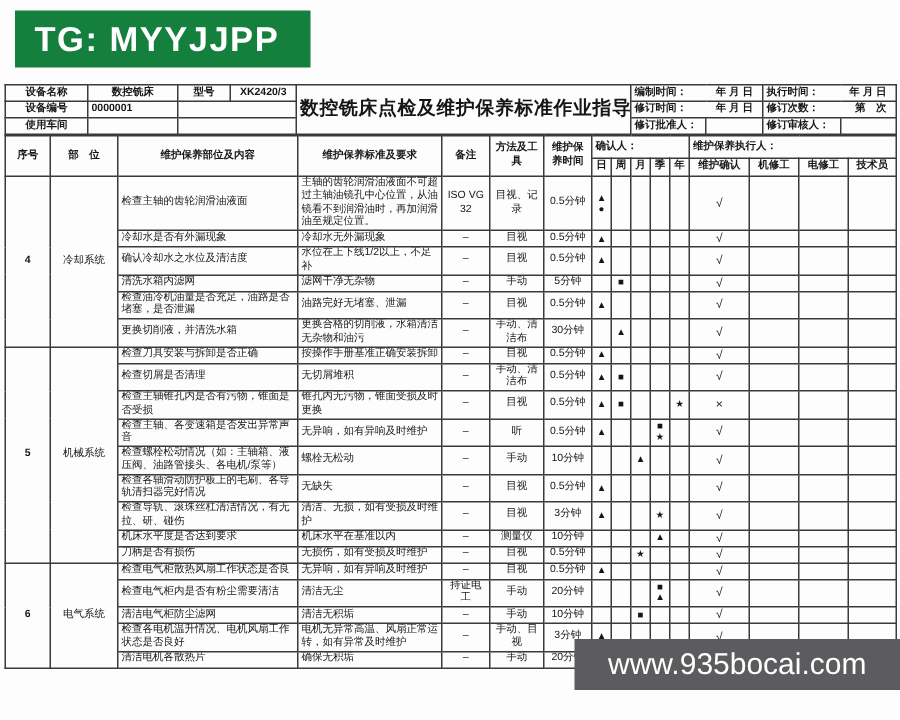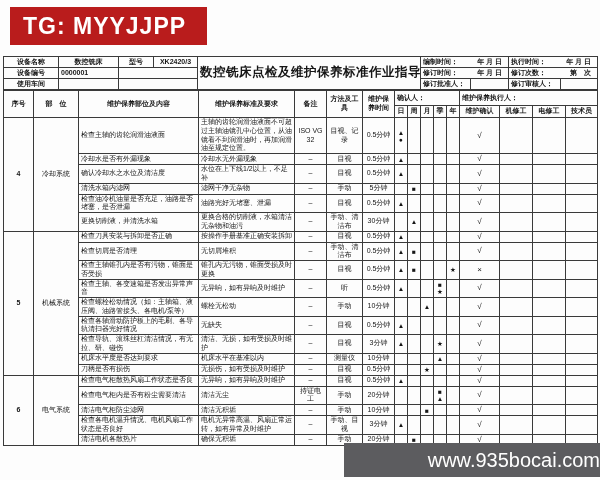--- a/index.html
+++ b/index.html
@@ -1,22 +1,22 @@
 <!DOCTYPE html>
 <html><head>
 <meta charset="utf-8">
 <style>
   html,body{margin:0;padding:0}
   body{width:600px;height:480px;background:#fdfdfd;position:relative;overflow:hidden;
        font-family:"Liberation Sans",sans-serif;color:#161616}
-  .wm-top{position:absolute;left:10px;top:7px;width:197px;height:38px;background:#b91c1c;
+  .wm-top{position:absolute;left:10px;top:7px;width:197px;height:38px;background:#15803d;
           color:#fff;font-size:23px;line-height:38px;padding-left:13px;box-sizing:border-box;
           font-weight:bold;letter-spacing:1px}
-  .wm-bottom{position:absolute;right:0;bottom:3px;width:256px;height:34px;background:#5c5c5f;
-          color:#fff;font-size:20px;line-height:34px;text-align:right}
+  .wm-bottom{position:absolute;right:0;bottom:20px;width:217px;height:34px;background:#5c5c5f;
+          color:#fff;font-size:20px;line-height:34px;text-align:center}
   .doc{position:absolute;left:3px;top:56px;width:594px}
   table{border-collapse:collapse;table-layout:fixed;width:594px}
   td,th{border:1px solid #3a3a3a;padding:0 2px;font-size:7px;line-height:1.25;
         vertical-align:middle;font-weight:normal;overflow:hidden;word-break:break-all}
   .c{text-align:center}.l{text-align:left}.bold{font-weight:bold}
   .meta td{height:10px;font-weight:bold;white-space:nowrap}
   .title{font-size:12.5px;font-weight:bold;text-align:center;letter-spacing:.5px;white-space:nowrap}
   .split{display:flex;justify-content:space-between;padding-right:4px}
   thead th{font-weight:bold;text-align:center}
   thead tr:first-child th{height:14px}

